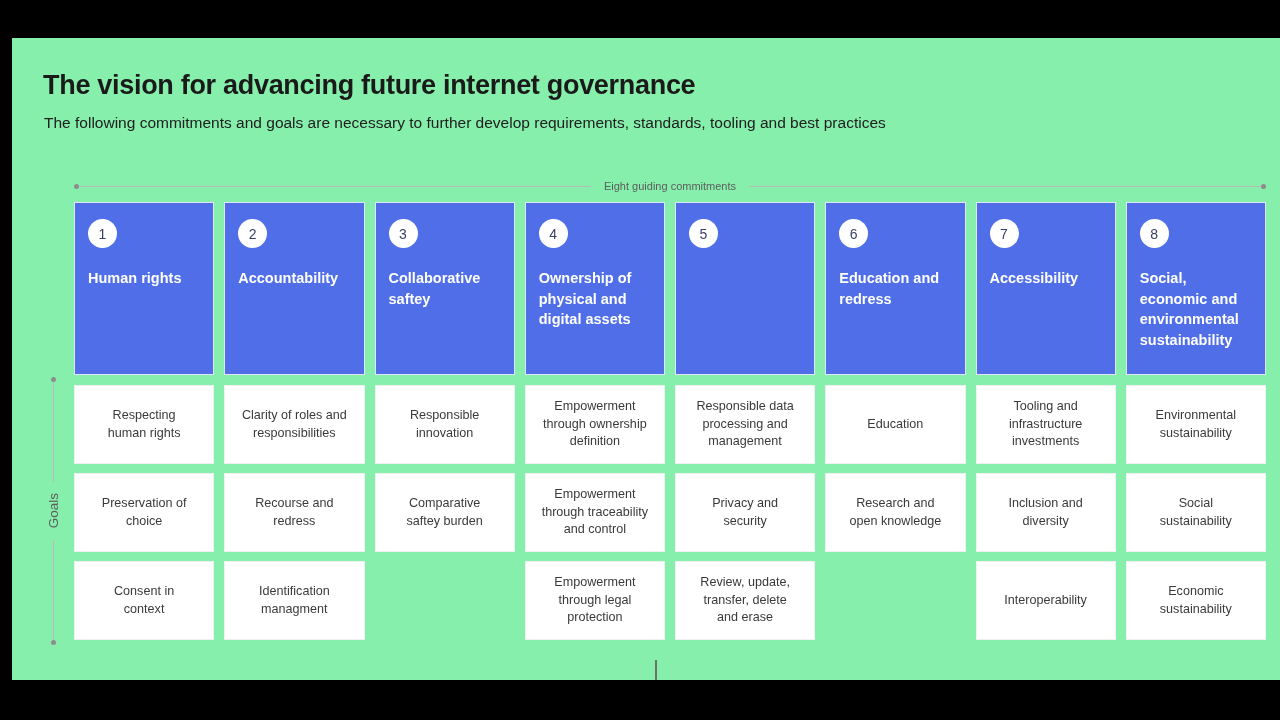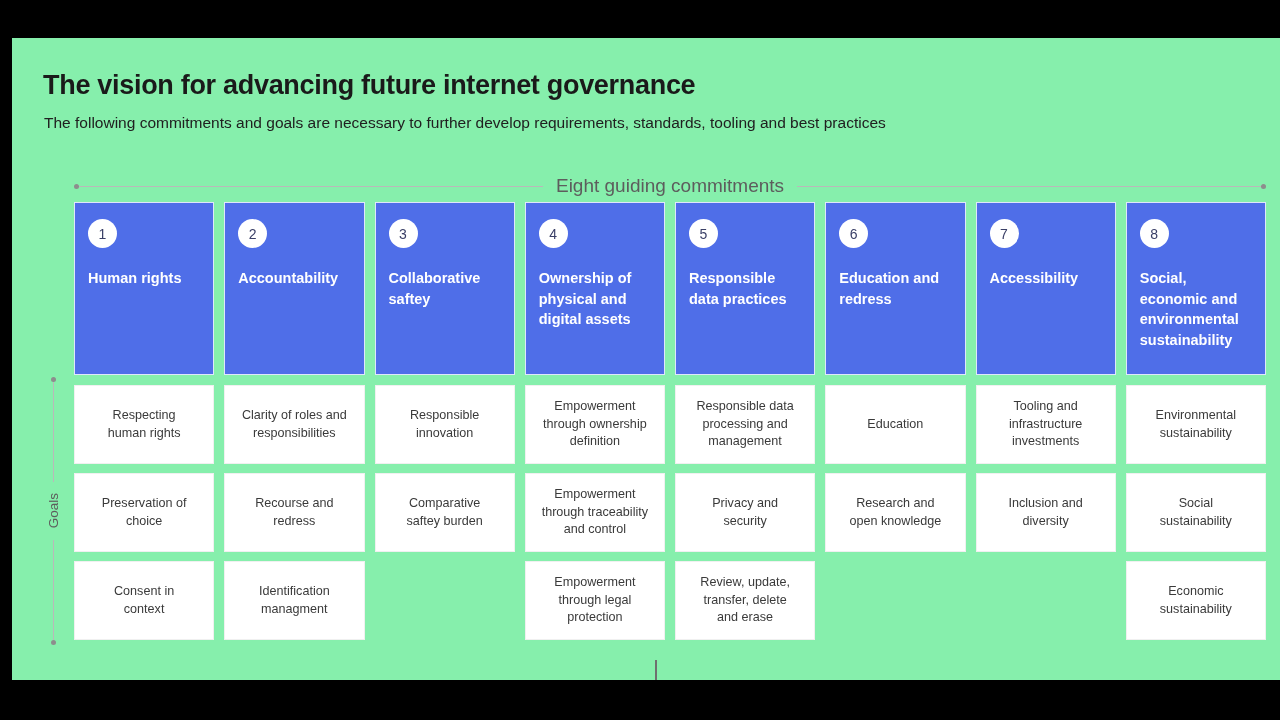--- a/index.html
+++ b/index.html
@@ -79,21 +79,21 @@
     flex: 0 0 auto;
   }
   .axis-top .line {
     flex: 1 1 auto;
     height: 1px;
     background: #b9b9b9;
   }
   .axis-top .axis-label {
     flex: 0 0 auto;
     padding: 0 13px;
-    font-size: 19px;
+    font-size: 11px;
     color: #5d5d5d;
     white-space: nowrap;
   }
 
   
   .axis-left {
     position: absolute;
     left: 33px; top: 339px;
     width: 16px;
     height: 268px;
@@ -286,21 +286,20 @@
           <div class="goal-card">
             <span>Empowerment<br>through traceability<br>and control</span>
           </div>
           <div class="goal-card">
             <span>Empowerment<br>through legal<br>protection</span>
           </div>
         </div>
         <div class="column">
           <div class="commit-card">
             <div class="commit-num">5</div>
-            <div class="commit-label">Responsible data practices</div>
           </div>
           <div class="goal-card">
             <span>Responsible data<br>processing and<br>management</span>
           </div>
           <div class="goal-card">
             <span>Privacy and<br>security</span>
           </div>
           <div class="goal-card">
             <span>Review, update,<br>transfer, delete<br>and erase</span>
           </div>
@@ -322,20 +321,23 @@
           <div class="commit-card">
             <div class="commit-num">7</div>
             <div class="commit-label">Accessibility</div>
           </div>
           <div class="goal-card">
             <span>Tooling and<br>infrastructure<br>investments</span>
           </div>
           <div class="goal-card">
             <span>Inclusion and<br>diversity</span>
           </div>
+          <div class="goal-card">
+            <span>Interoperability</span>
+          </div>
         </div>
         <div class="column">
           <div class="commit-card">
             <div class="commit-num">8</div>
             <div class="commit-label">Social, economic and environmental sustainability</div>
           </div>
           <div class="goal-card">
             <span>Environmental<br>sustainability</span>
           </div>
           <div class="goal-card">

